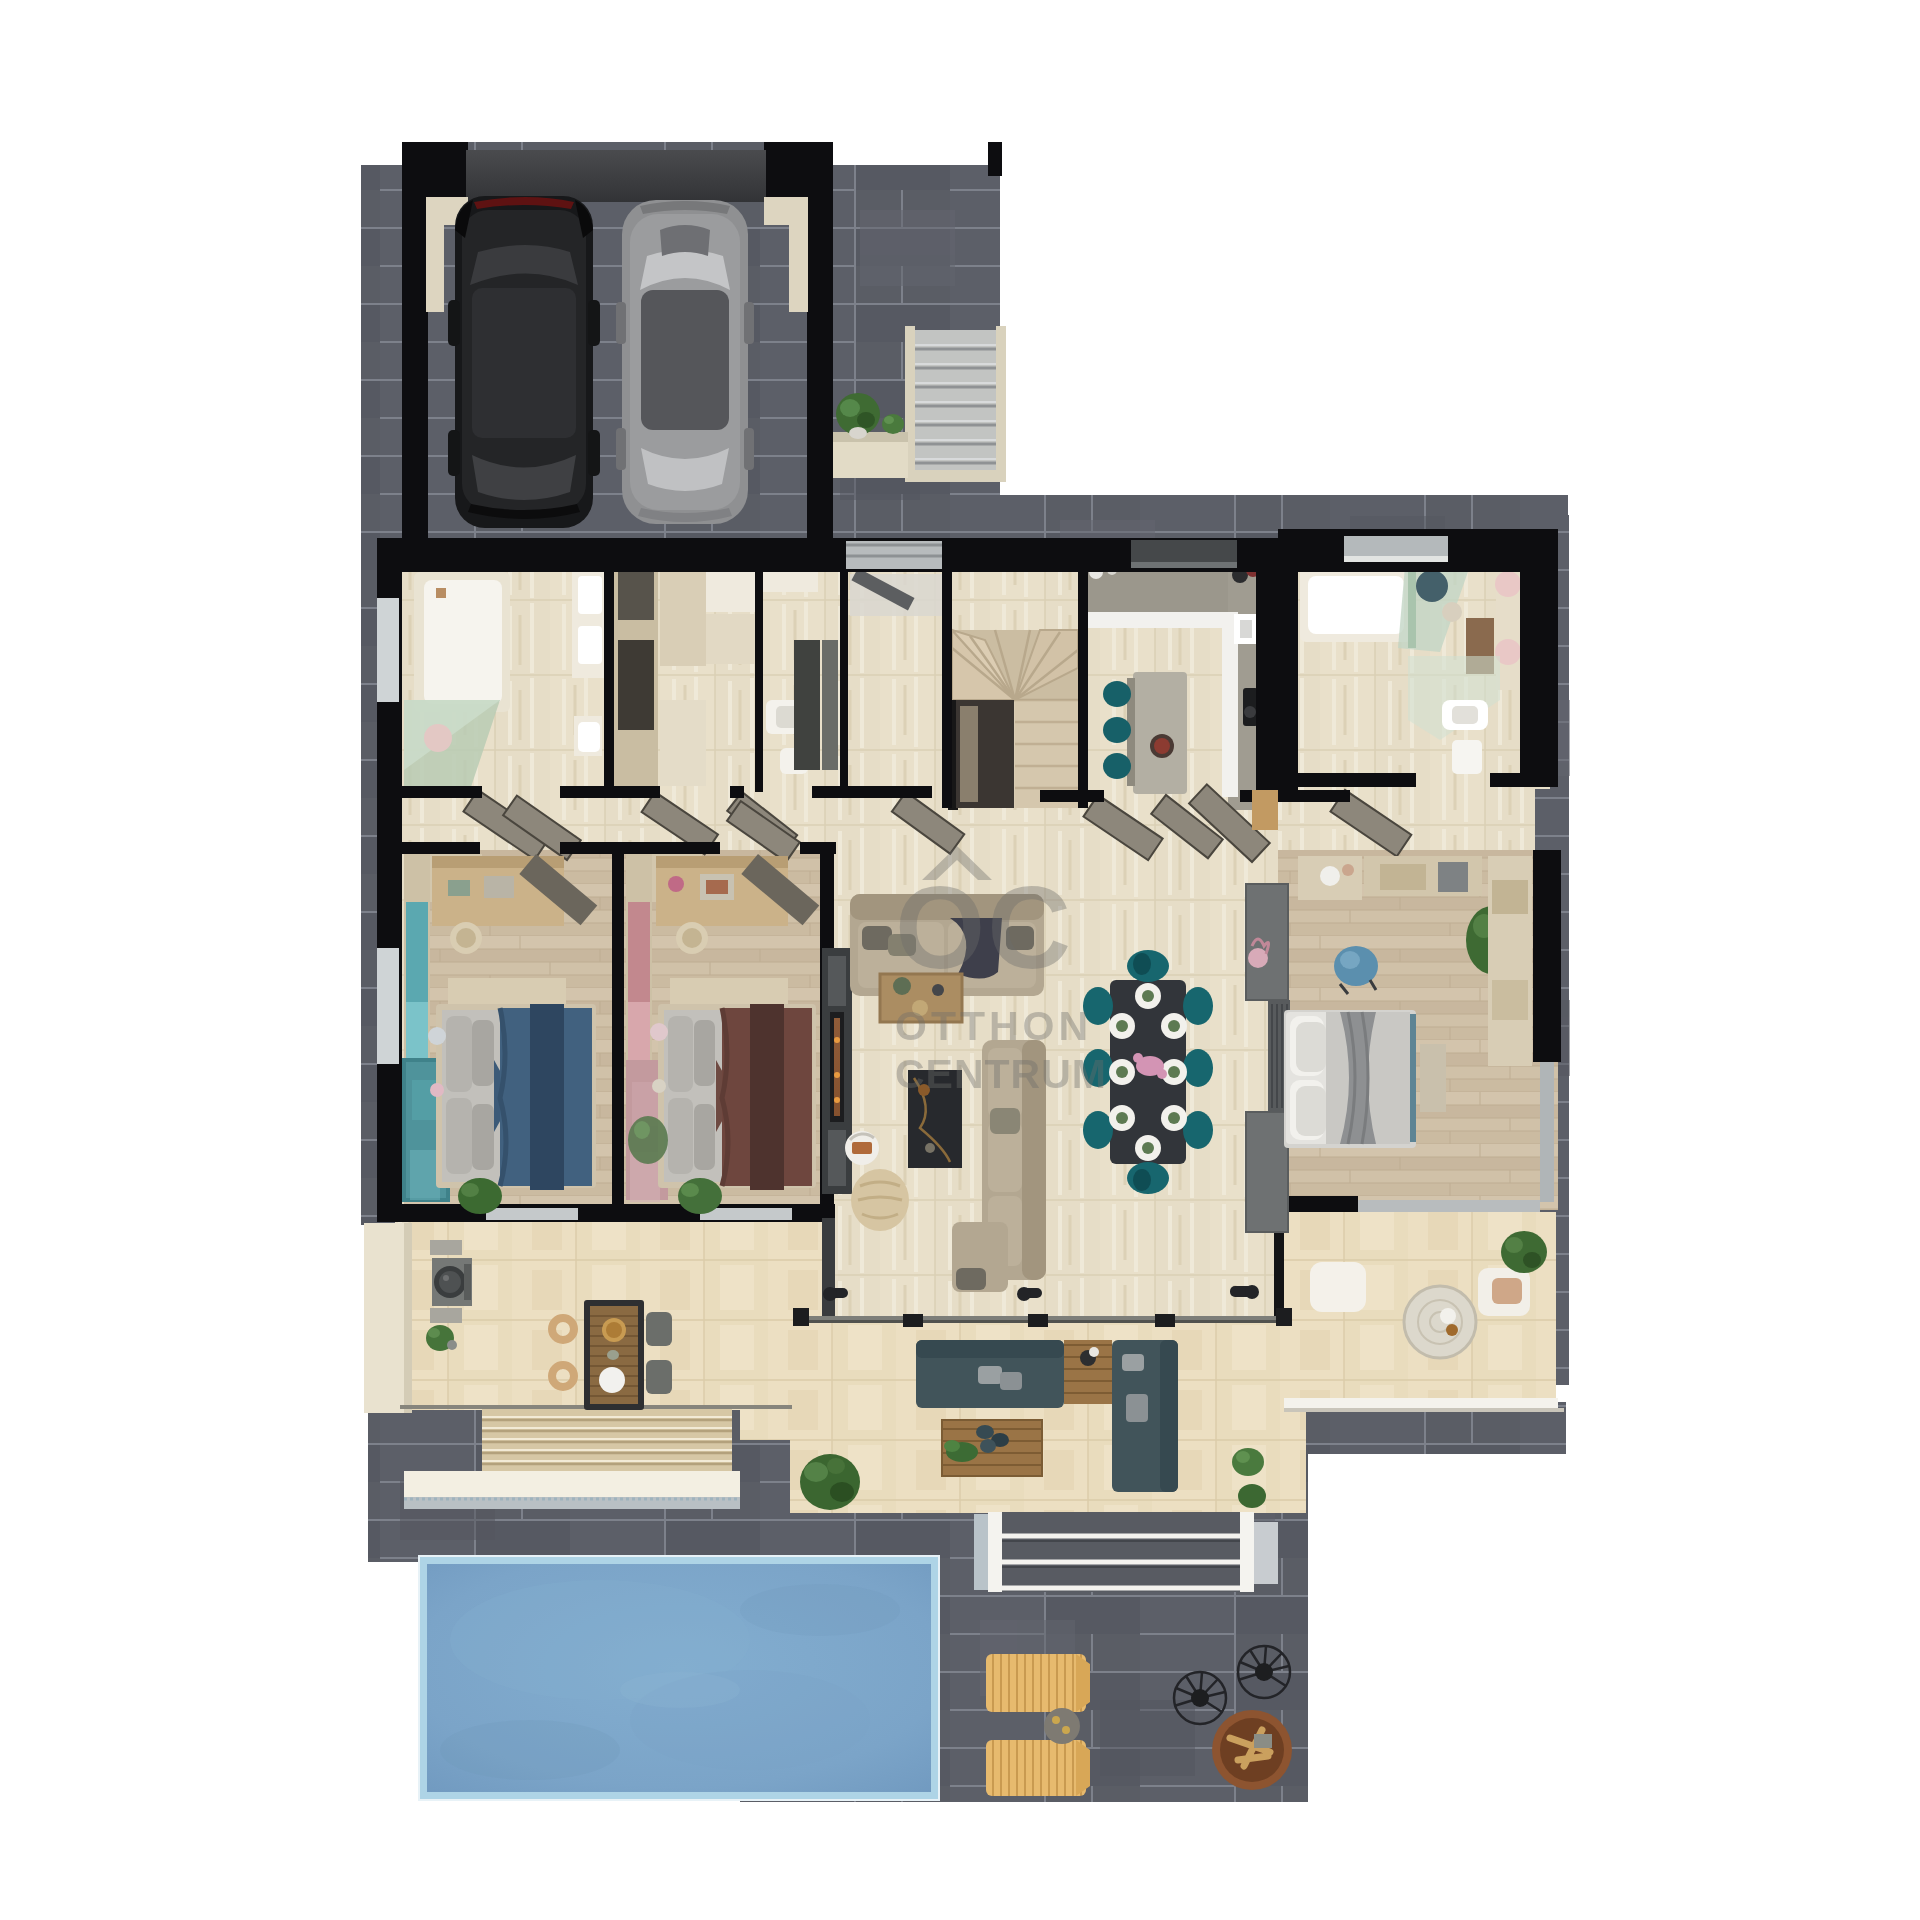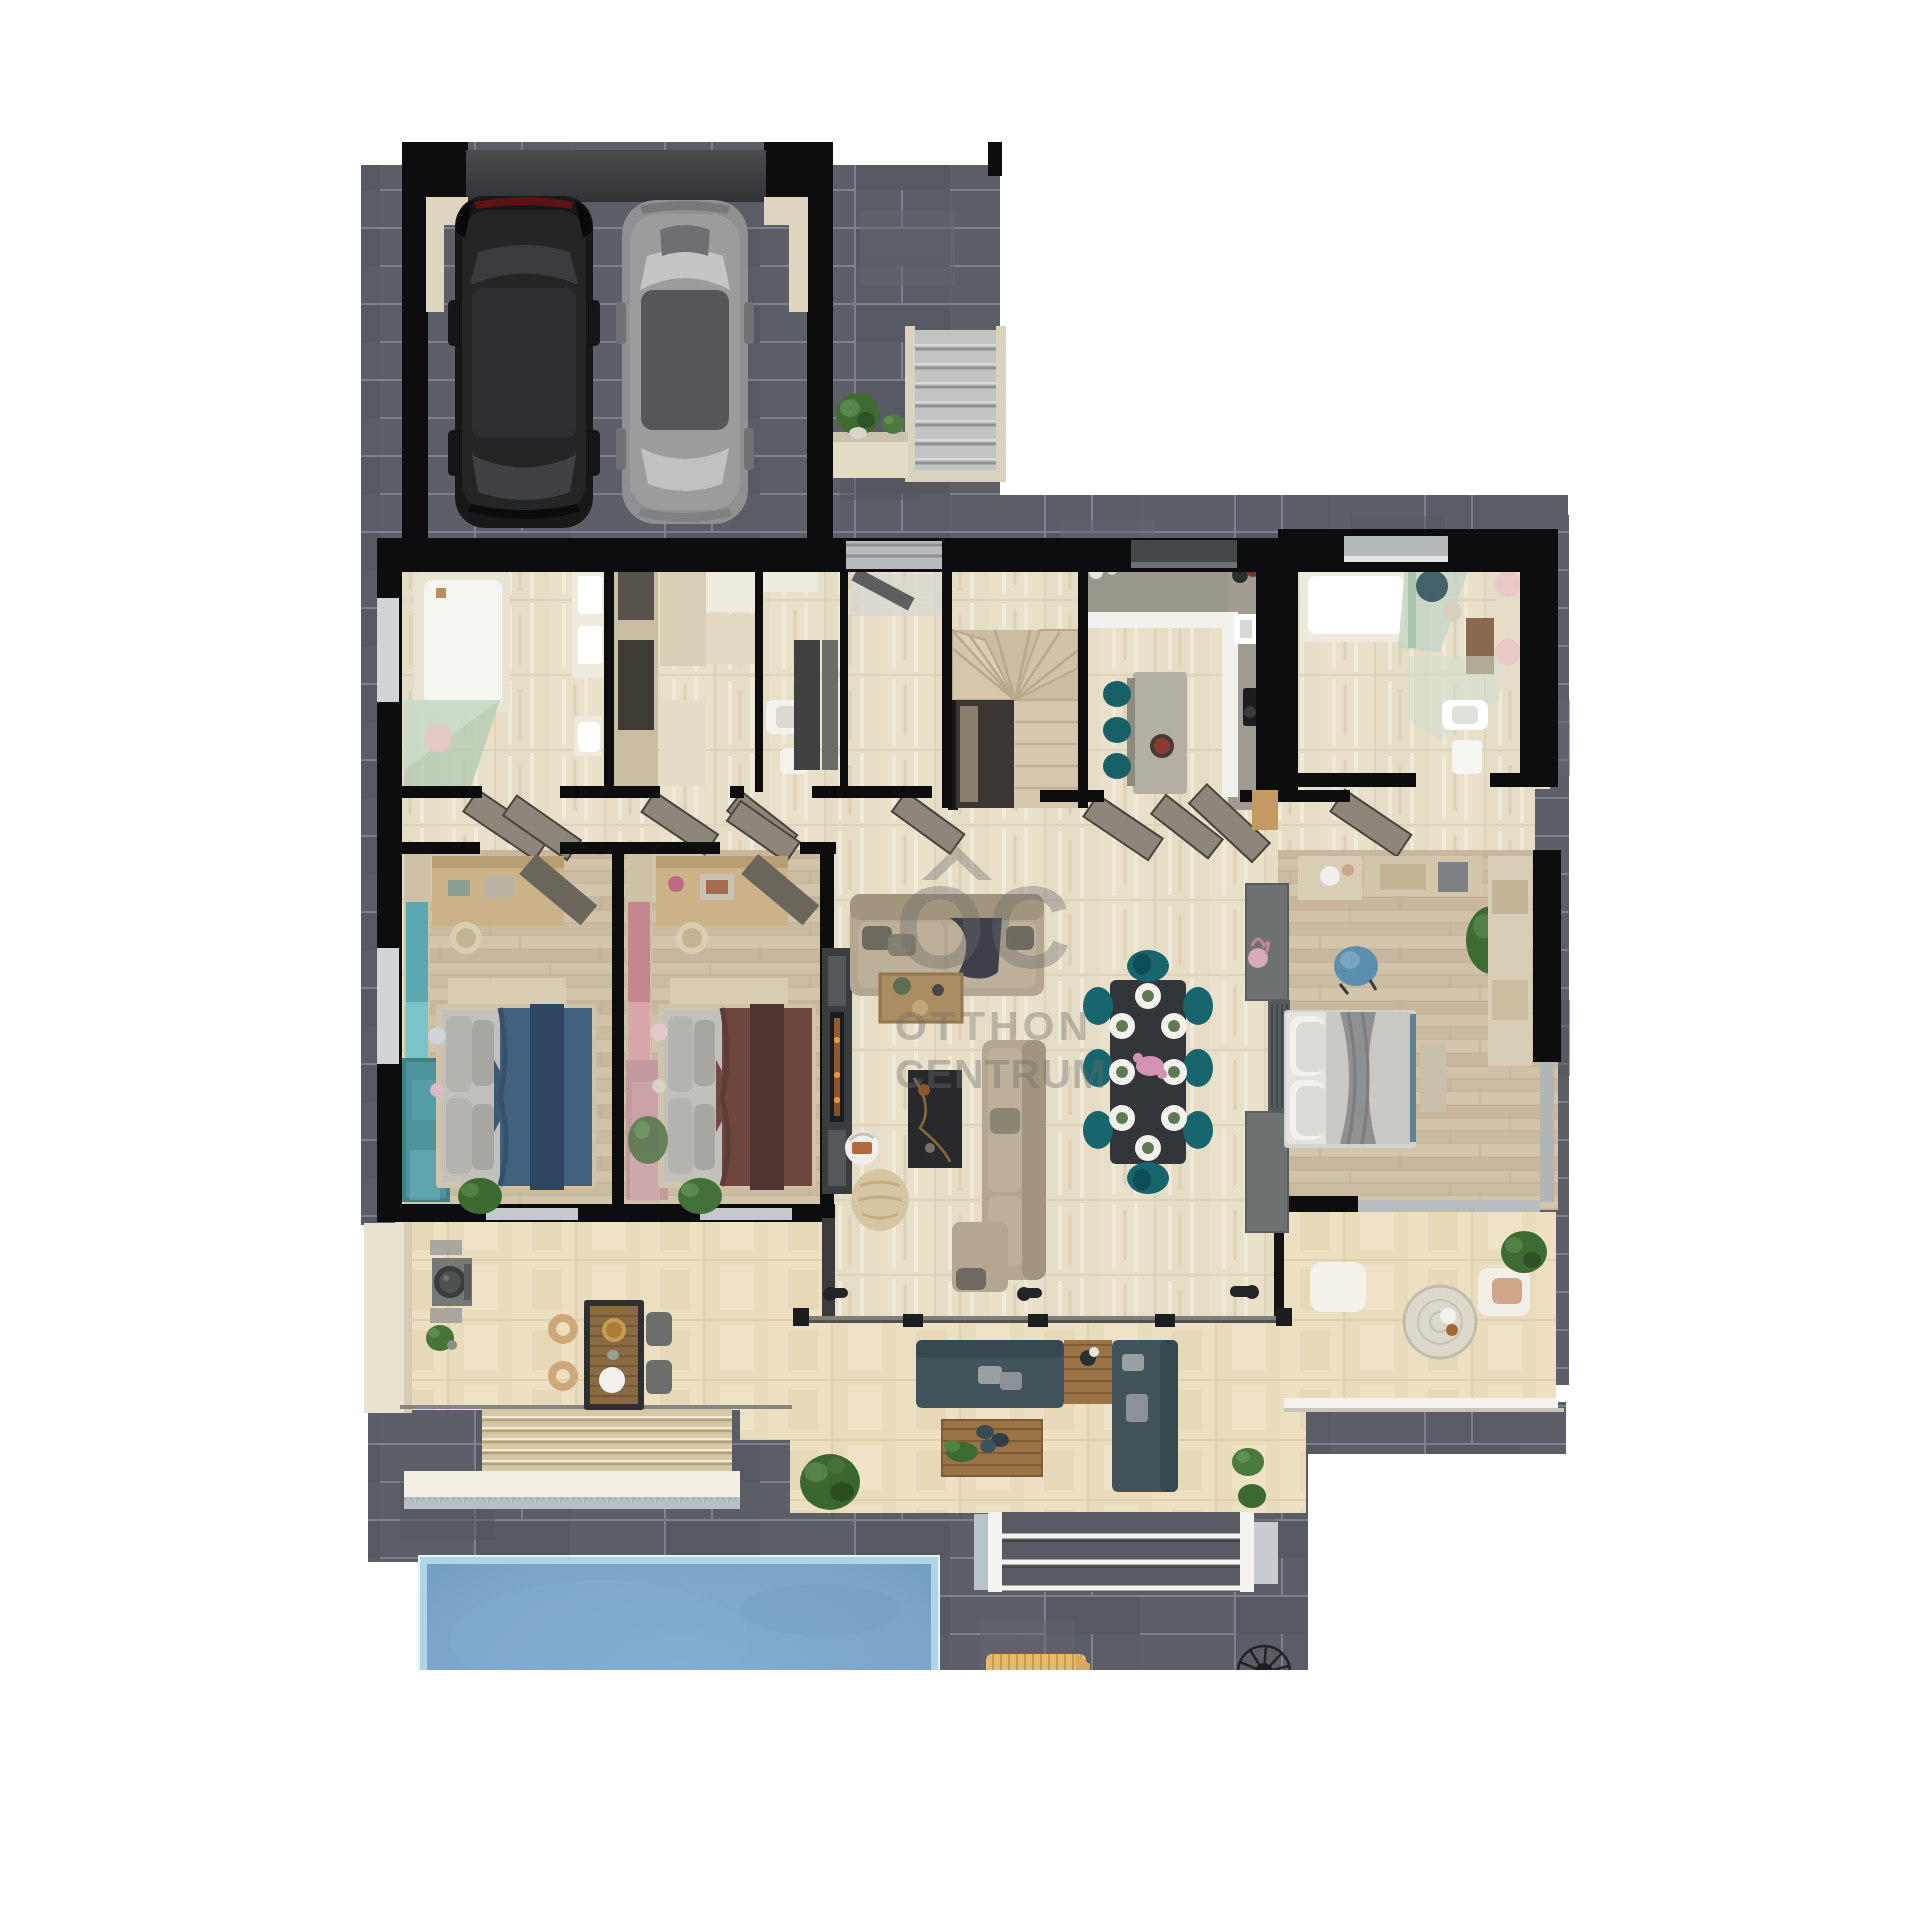--- a/index.html
+++ b/index.html
@@ -1,16 +1,16 @@
 <!DOCTYPE html>
 <html><head>
 <meta charset="utf-8">
 <style>
 html,body{margin:0;padding:0;background:#ffffff;}
-#page{width:1920px;height:1670px;position:relative;font-family:"Liberation Sans",sans-serif;}
+#page{width:1920px;height:1920px;position:relative;font-family:"Liberation Sans",sans-serif;}
 svg{position:absolute;top:0;left:0;}
 </style>
 </head>
 <body>
 <div id="page">
 <svg width="1920" height="1920" viewBox="0 0 1920 1920">
 <defs>
 <pattern id="darkTile" width="190" height="76" patternUnits="userSpaceOnUse">
   <rect width="190" height="76" fill="#5a5d65"></rect>
   <rect x="0" y="0" width="95" height="76" fill="#5c5f68"></rect>

